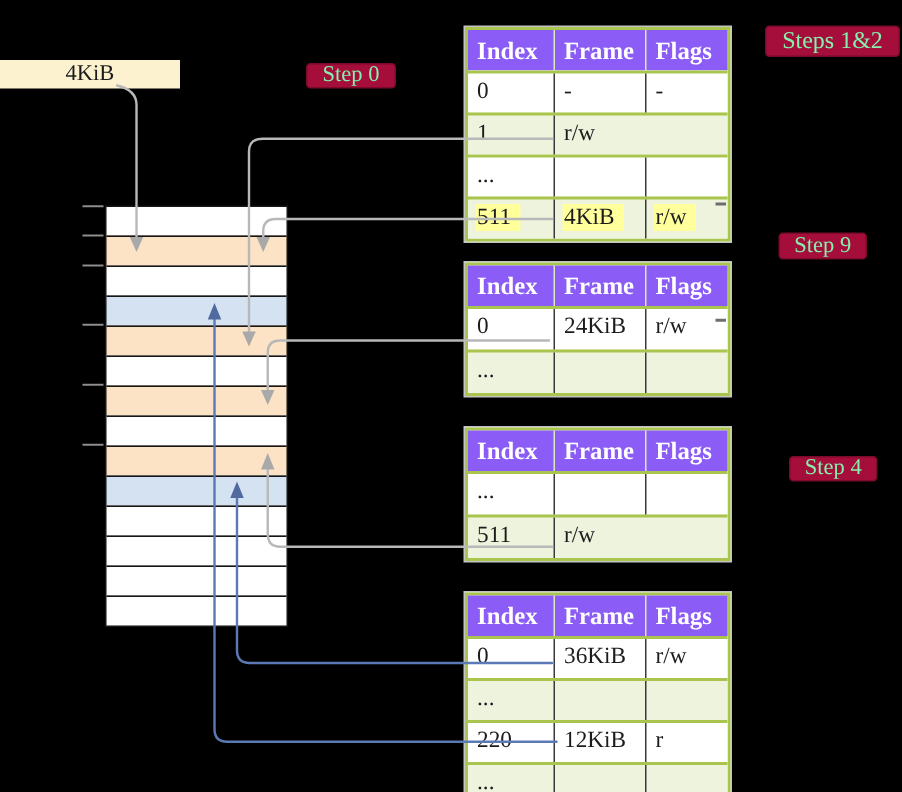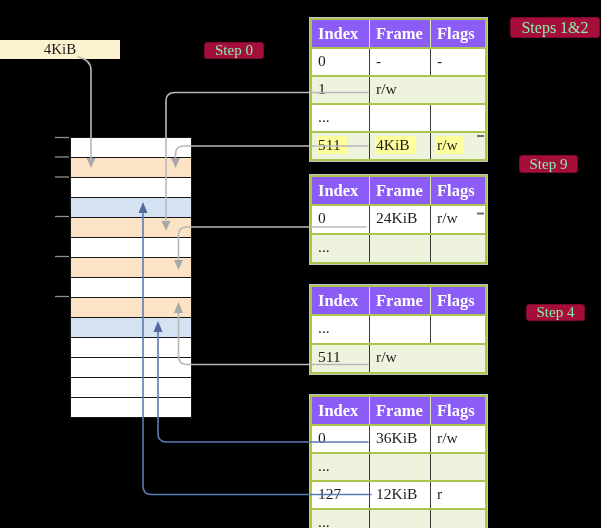--- a/index.html
+++ b/index.html
@@ -142,21 +142,21 @@
       <div class="td">0</div>
       <div class="td">36KiB</div>
       <div class="td">r/w</div>
     </div>
     <div class="trow alt">
       <div class="td">...</div>
       <div class="td"></div>
       <div class="td"></div>
     </div>
     <div class="trow">
-      <div class="td">127</div>
+      <div class="td">220</div>
       <div class="td">12KiB</div>
       <div class="td">r</div>
     </div>
     <div class="trow alt">
       <div class="td">...</div>
       <div class="td"></div>
       <div class="td"></div>
     </div>
   </div>
 

